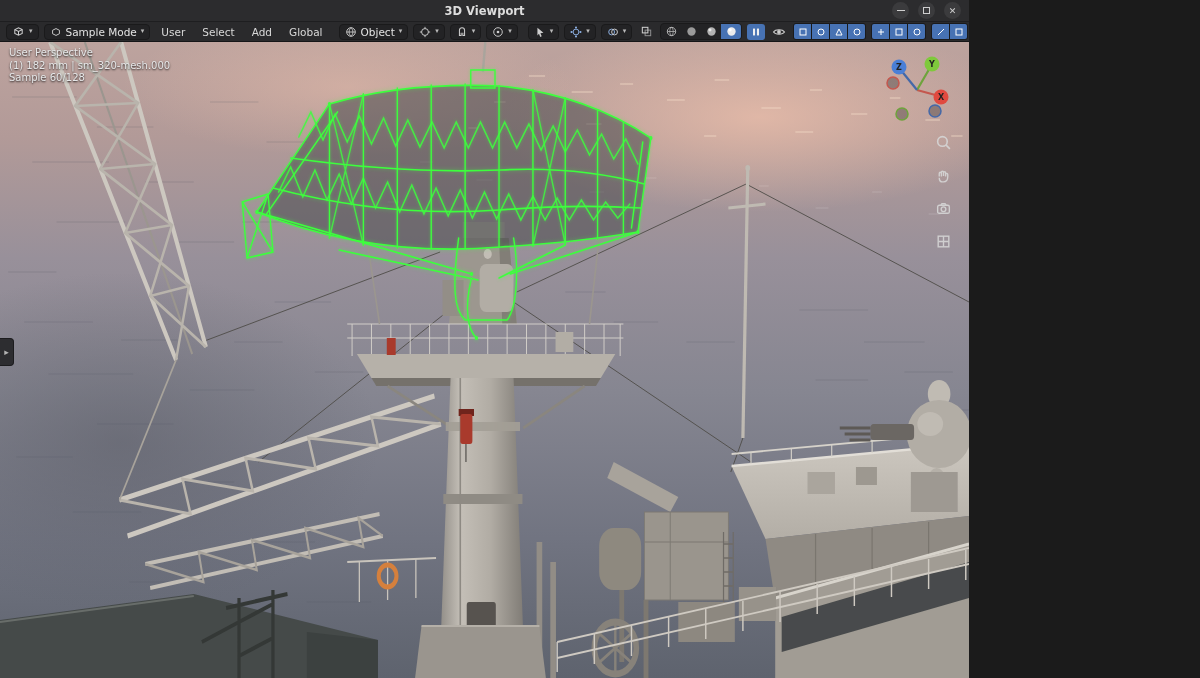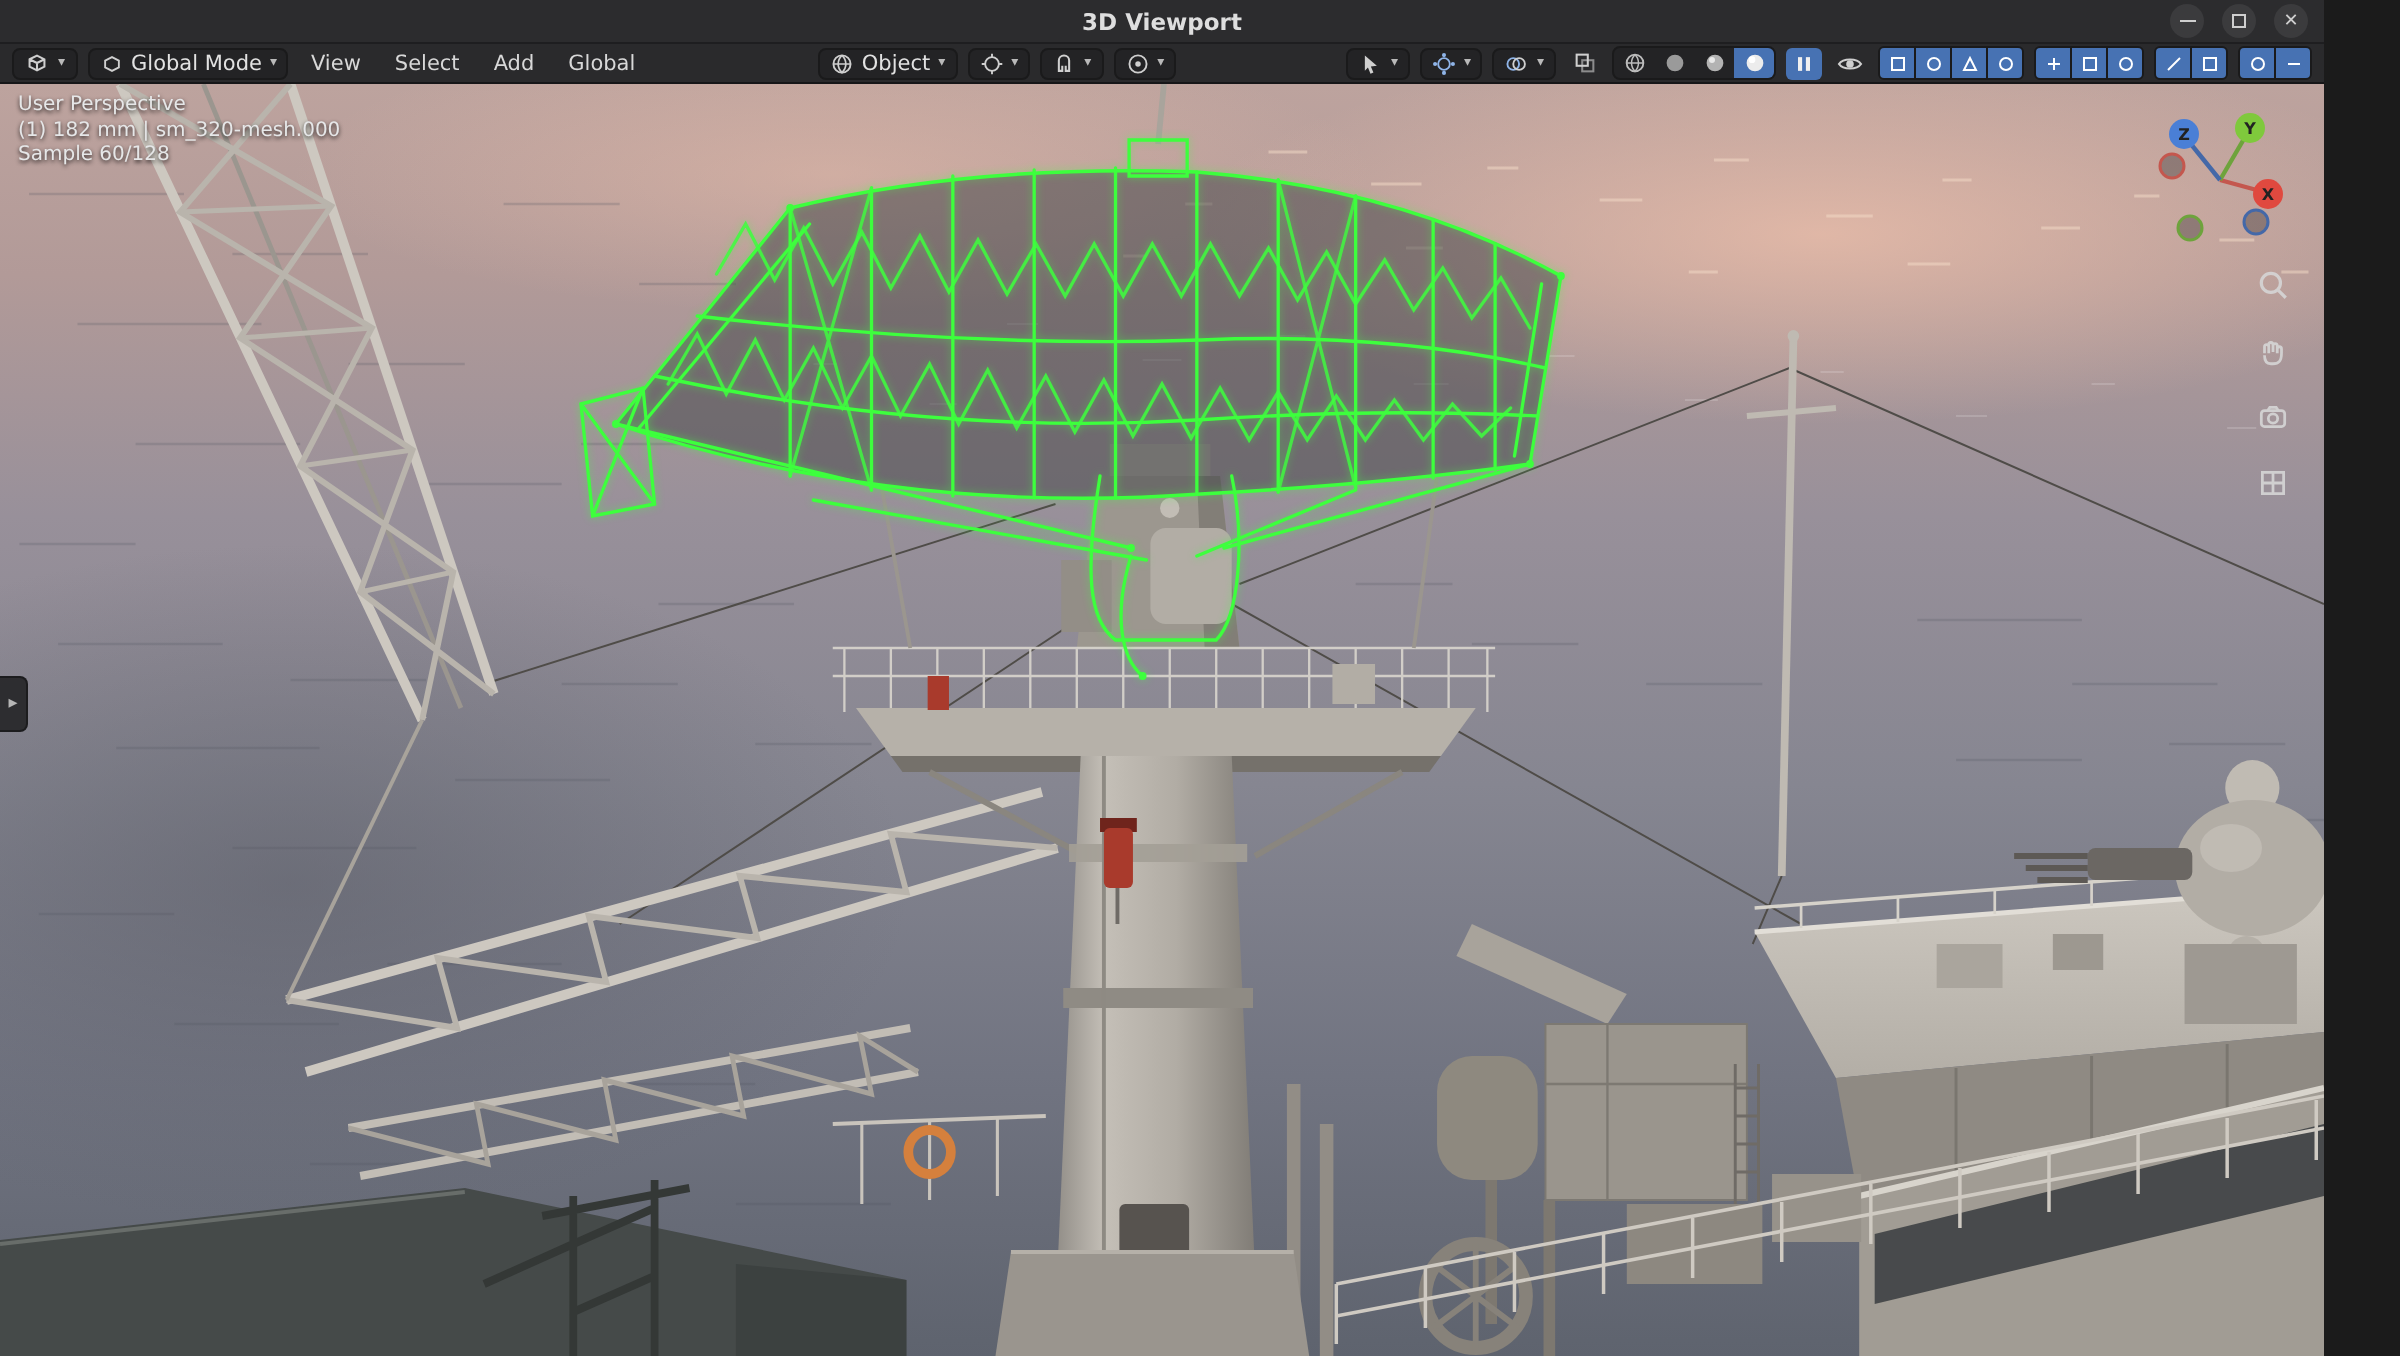--- a/index.html
+++ b/index.html
@@ -1,17 +1,17 @@
 <!DOCTYPE html>
 <html style="--accent-blue: #4772b3; --selection-wire: #3dff3d; --axis-x: #e0493f; --axis-y: #7fc93c; --axis-z: #4a7fd6;"><head>
 <meta charset="utf-8">
 <style>
 *{box-sizing:border-box;margin:0;padding:0}
 html,body{width:1200px;height:678px;background:#1b1b1b;font-family:"DejaVu Sans",sans-serif;overflow:hidden}
-.window{width:1162px;height:678px;display:flex;flex-direction:column;overflow:hidden}
+.window{width:969px;height:678px;display:flex;flex-direction:column;overflow:hidden}
 
 
 .titlebar{height:22px;flex:0 0 22px;background:#2c2c2e;display:flex;align-items:center;justify-content:center;position:relative;border-bottom:1px solid #1e1e20}
 .title{font-size:11.5px;color:#dedede;font-weight:bold}
 .winbtns{position:absolute;right:8px;top:2px;display:flex;gap:9px;align-items:center}
 .wbtn{width:17px;height:17px;border-radius:50%;background:#3b3b3d;color:#cfcfcf;display:flex;align-items:center;justify-content:center;font-size:9px;cursor:pointer}
 .wbtn .bar{width:8px;height:1.5px;background:#cfcfcf;display:block}
 .wbtn .box{width:7px;height:7px;border:1.2px solid #cfcfcf;display:block}
 
 
@@ -68,24 +68,24 @@
       <div class="hbtn">
         <svg width="13" height="13" viewBox="0 0 14 14">
             <path d="M3,5 L7,3 L11,5 L11,9 L7,11 L3,9 Z M3,5 L7,7 L11,5 M7,7 V11" stroke="#cfcfcf" stroke-width="1.1" fill="none"></path>
           </svg>
         <span class="chev">▾</span>
       </div>
       <div class="hbtn">
         <svg width="12" height="12" viewBox="0 0 14 14">
             <path d="M3,5 L7,3 L11,5 L11,9 L7,11 L3,9 Z" stroke="#cfcfcf" stroke-width="1.1" fill="none"></path>
           </svg>
-        <span>Global Mode</span>
-        <span class="chev">▾</span>
-      </div>
-      <span class="menu">View</span>
+        <span>Sample Mode</span>
+        <span class="chev">▾</span>
+      </div>
+      <span class="menu">User</span>
       <span class="menu">Select</span>
       <span class="menu">Add</span>
       <span class="menu">Global</span>
     </div>
 
     <div class="spacer"></div>
 
     <div class="hgrp">
       <div class="hbtn">
         <svg width="12" height="12" viewBox="0 0 14 14">

